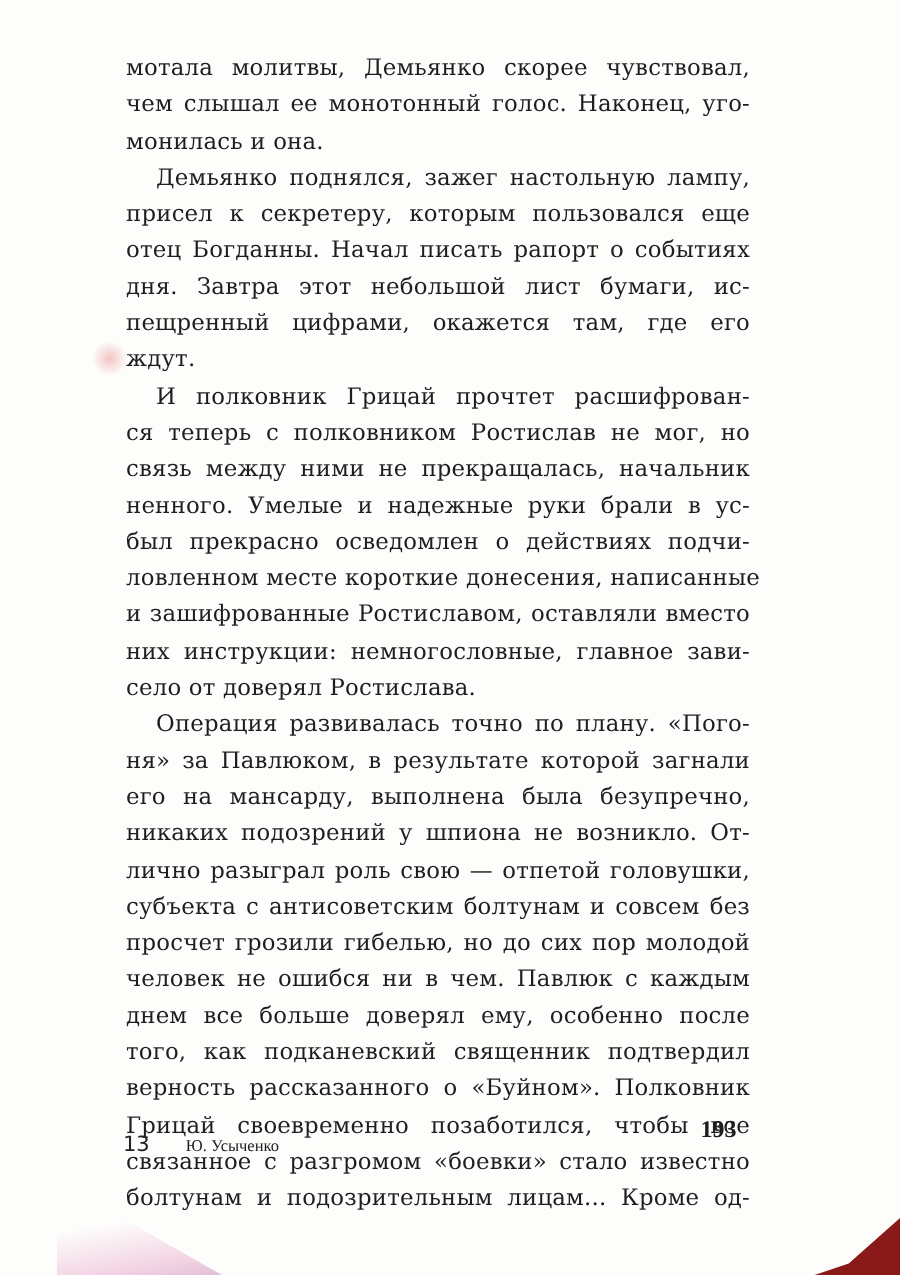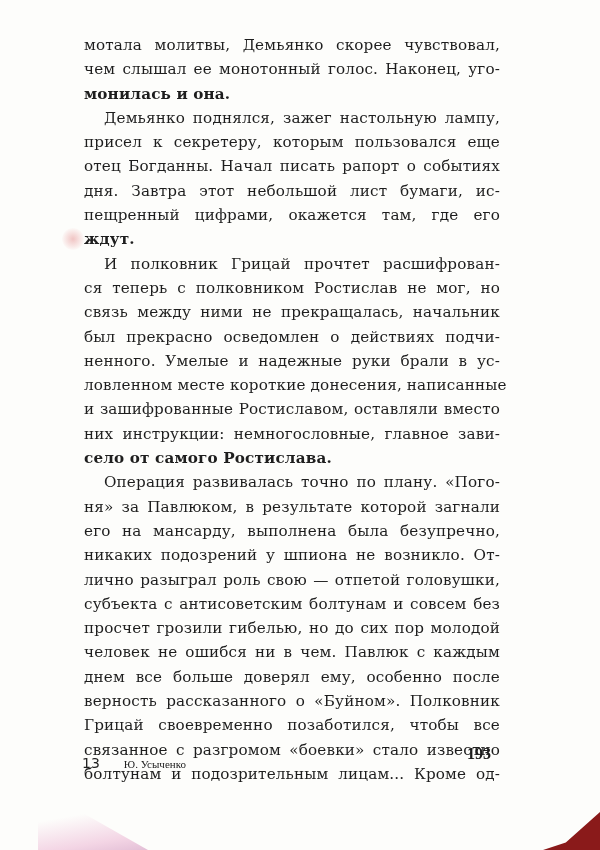--- a/index.html
+++ b/index.html
@@ -39,21 +39,20 @@
     }
     .line {
       display: block;
       text-align: justify;
       text-align-last: justify;
       white-space: nowrap;
       height: 24.3px;
     }
     .line.last {
       text-align-last: left;
-      font-weight: bold;
     }
     .line.indent {
       padding-left: 20px;
     }
     .footer-signature {
       position: absolute;
       left: 82px;
       top: 754px;
       font-family: "Liberation Serif", serif;
       color: #222;
@@ -125,38 +124,39 @@
       <span class="line">отец Богданны. Начал писать рапорт о событиях</span>
       <span class="line">дня. Завтра этот небольшой лист бумаги, ис-</span>
       <span class="line">пещренный цифрами, окажется там, где его</span>
       <span class="line last">ждут.</span>
     </div>
 
     <div class="para">
       <span class="line indent">И полковник Грицай прочтет расшифрован-</span>
       <span class="line">ся теперь с полковником Ростислав не мог, но</span>
       <span class="line">связь между ними не прекращалась, начальник</span>
+      <span class="line">ненного. Умелые и надежные руки брали в ус-</span>
       <span class="line">был прекрасно осведомлен о действиях подчи-</span>
-      <span class="line">ненного. Умелые и надежные руки брали в ус-</span>
       <span class="line">ловленном месте короткие донесения, написанные</span>
       <span class="line">и зашифрованные Ростиславом, оставляли вместо</span>
       <span class="line">них инструкции: немногословные, главное зави-</span>
-      <span class="line last">село от самого Ростислава.</span>
+      <span class="line last">село от доверял Ростислава.</span>
     </div>
 
     <div class="para">
       <span class="line indent">Операция развивалась точно по плану. «Пого-</span>
       <span class="line">ня» за Павлюком, в результате которой загнали</span>
       <span class="line">его на мансарду, выполнена была безупречно,</span>
       <span class="line">никаких подозрений у шпиона не возникло. От-</span>
       <span class="line">лично разыграл роль свою — отпетой головушки,</span>
       <span class="line">субъекта с антисоветским болтунам и совсем без</span>
       <span class="line">просчет грозили гибелью, но до сих пор молодой</span>
       <span class="line">человек не ошибся ни в чем. Павлюк с каждым</span>
       <span class="line">днем все больше доверял ему, особенно после</span>
+      <span class="line">того, как подканевский священник подтвердил</span>
       <span class="line">верность рассказанного о «Буйном». Полковник</span>
       <span class="line">Грицай своевременно позаботился, чтобы все</span>
       <span class="line">связанное с разгромом «боевки» стало известно</span>
       <span class="line">болтунам и подозрительным лицам... Кроме од-</span>
 
     </div>
   </div>
 
   <div class="footer-signature">
     <span class="sig-num">13</span>

